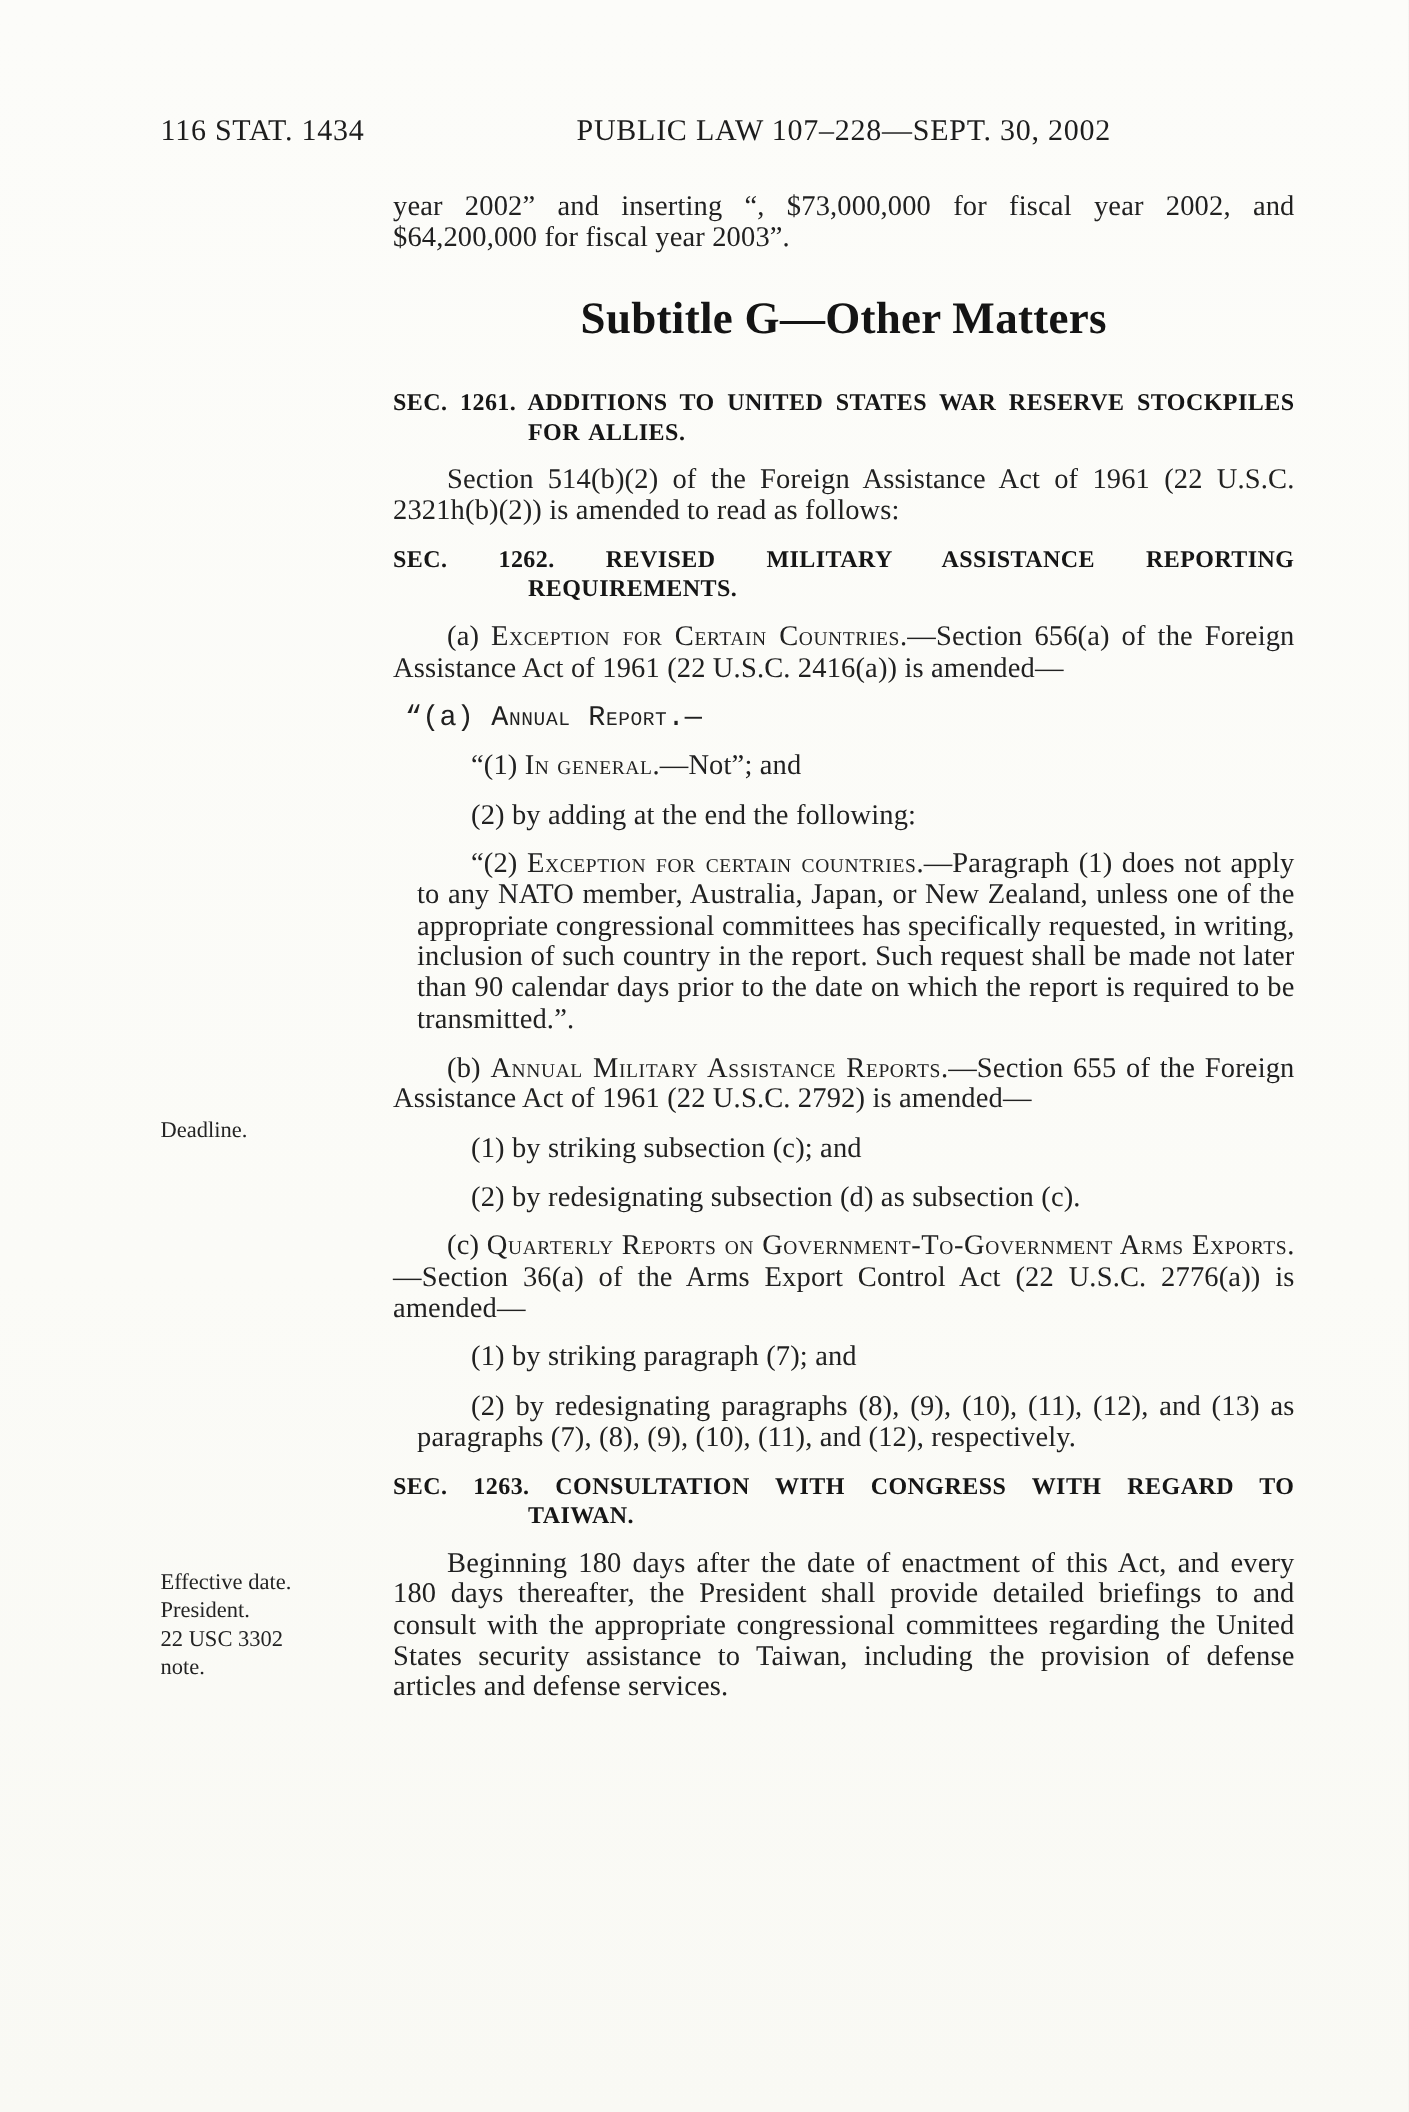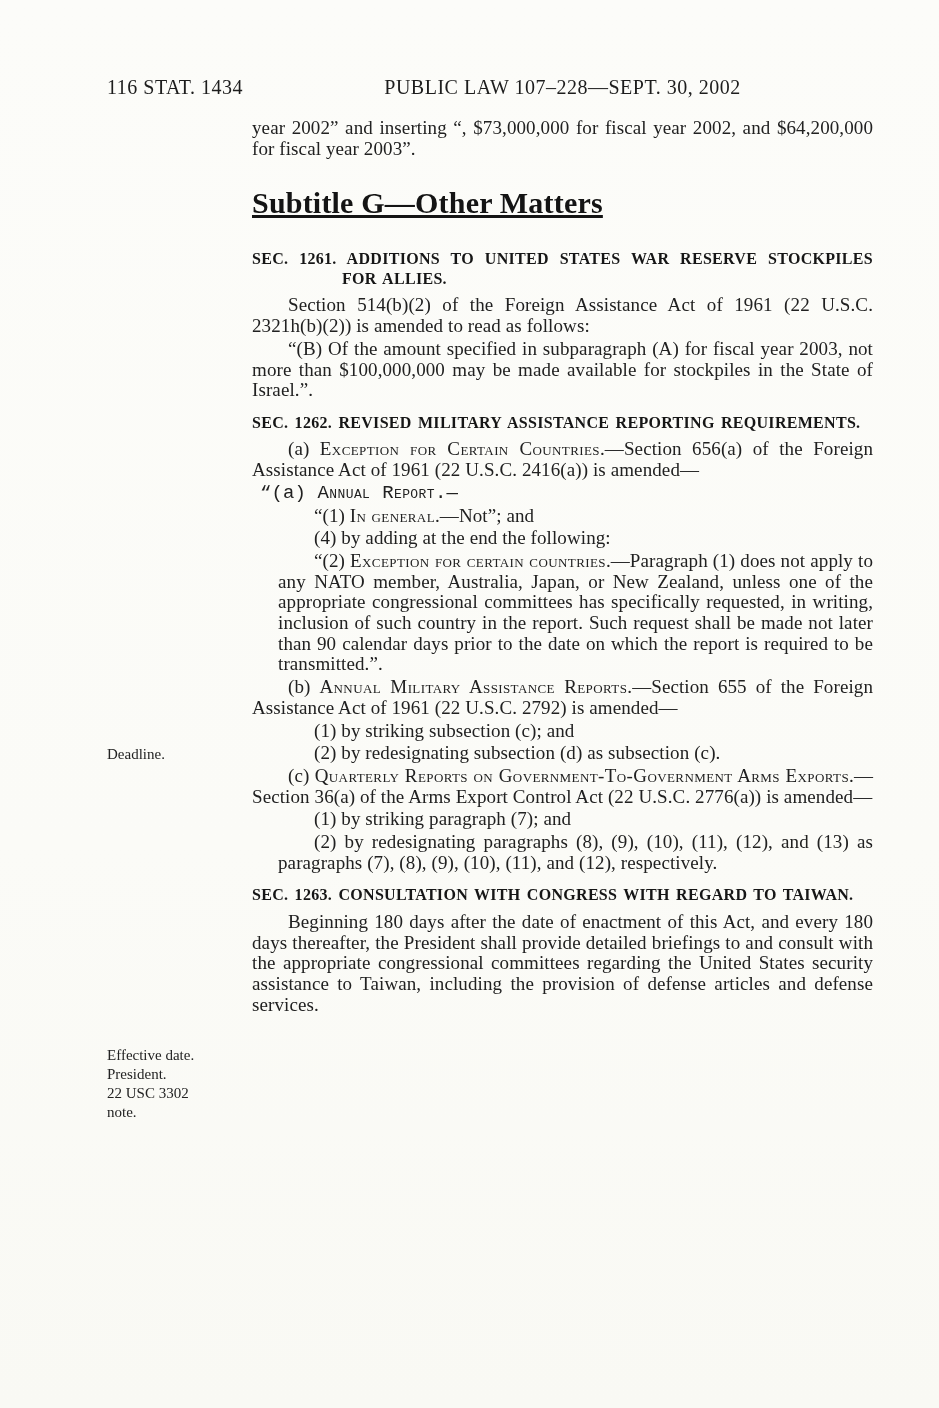--- a/index.html
+++ b/index.html
@@ -27,43 +27,43 @@
     font-size: 20px; letter-spacing: 0.5px; color: #1d1d1d;
     white-space: nowrap;
   }
   
   .body-column {
     position: absolute; left: 250px; top: 116px; width: 625px;
     font-size: 19px; line-height: 20.7px;
     letter-spacing: 0.1px;
     color: #212121;
   }
-  .block { margin: 2px; }
+  .block { margin: 12px; }
   .cont, .p0, .p1, .pq { text-align: justify; }
   .p0 { text-indent: 36px; }
   .pq { text-indent: 8px; font-family: Liberation Mono, monospace; }
   .p1 { margin-left: 28px; text-indent: 36px; }
   .sec {
     font-weight: bold;
     font-size: 16px; line-height: 19.5px;
     letter-spacing: 0.3px;
     color: #161616;
     padding-left: 90px; text-indent: -90px;
     text-align: justify;
     margin-top: 12px; margin-bottom: 7px;
     word-spacing: 2px;
   }
   .subtitle {
     font-weight: bold;
     font-size: 30px; line-height: 34px;
+    text-align: center;
     color: #141414;
     margin-top: 27px; margin-bottom: 29px;
     padding: 0; text-indent: 0;
     letter-spacing: 0.2px;
-    text-decoration: underline;
   }
   .sc { font-variant: small-caps; letter-spacing: 0.4px; }
   
   .margin-note {
     position: absolute; left: 107px; width: 138px;
     font-size: 15px; line-height: 19px;
     color: #232323;
   }
 </style>
 </head>
@@ -71,26 +71,25 @@
 
 <div class="page">
   <div class="header-stat">116 STAT. 1434</div>
   <div class="header-law">PUBLIC LAW 107–228—SEPT. 30, 2002</div>
 
   <div class="body-column">
       <div class="block cont"><span>year 2002” and inserting “, $73,000,000 for fiscal year 2002, and $64,200,000 for fiscal year 2003”.</span></div>
       <div class="block subtitle"><span>Subtitle G—Other Matters</span></div>
       <div class="block sec"><span>SEC. 1261. ADDITIONS TO UNITED STATES WAR RESERVE STOCKPILES FOR ALLIES.</span></div>
       <div class="block p0"><span>Section 514(b)(2) of the Foreign Assistance Act of 1961 (22 U.S.C. 2321h(b)(2)) is amended to read as follows:</span></div>
-      <div class="block p0"><span>“(B) Of the amount specified in subparagraph (A) for fiscal year 2003, not more than $100,000,000 may be made available for stockpiles in the State of Israel.”.</span></div>
       <div class="block sec"><span>SEC. 1262. REVISED MILITARY ASSISTANCE REPORTING REQUIREMENTS.</span></div>
       <div class="block p0"><span>(a) </span><span class="sc">Exception for Certain Countries</span><span>.—Section 656(a) of the Foreign Assistance Act of 1961 (22 U.S.C. 2416(a)) is amended—</span></div>
       <div class="block pq"><span>“(a) </span><span class="sc">Annual Report</span><span>.—</span></div>
       <div class="block p1"><span>“(1) </span><span class="sc">In general</span><span>.—Not”; and</span></div>
-      <div class="block p1"><span>(4) by adding at the end the following:</span></div>
+      <div class="block p1"><span>(2) by adding at the end the following:</span></div>
       <div class="block p1"><span>“(2) </span><span class="sc">Exception for certain countries</span><span>.—Paragraph (1) does not apply to any NATO member, Australia, Japan, or New Zealand, unless one of the appropriate congressional committees has specifically requested, in writing, inclusion of such country in the report. Such request shall be made not later than 90 calendar days prior to the date on which the report is required to be transmitted.”.</span></div>
       <div class="block p0"><span>(b) </span><span class="sc">Annual Military Assistance Reports</span><span>.—Section 655 of the Foreign Assistance Act of 1961 (22 U.S.C. 2792) is amended—</span></div>
       <div class="block p1"><span>(1) by striking subsection (c); and</span></div>
       <div class="block p1"><span>(2) by redesignating subsection (d) as subsection (c).</span></div>
       <div class="block p0"><span>(c) </span><span class="sc">Quarterly Reports on Government-To-Government Arms Exports</span><span>.—Section 36(a) of the Arms Export Control Act (22 U.S.C. 2776(a)) is amended—</span></div>
       <div class="block p1"><span>(1) by striking paragraph (7); and</span></div>
       <div class="block p1"><span>(2) by redesignating paragraphs (8), (9), (10), (11), (12), and (13) as paragraphs (7), (8), (9), (10), (11), and (12), respectively.</span></div>
       <div class="block sec"><span>SEC. 1263. CONSULTATION WITH CONGRESS WITH REGARD TO TAIWAN.</span></div>
       <div class="block p0"><span>Beginning 180 days after the date of enactment of this Act, and every 180 days thereafter, the President shall provide detailed briefings to and consult with the appropriate congressional committees regarding the United States security assistance to Taiwan, including the provision of defense articles and defense services.</span></div>
     </div>

